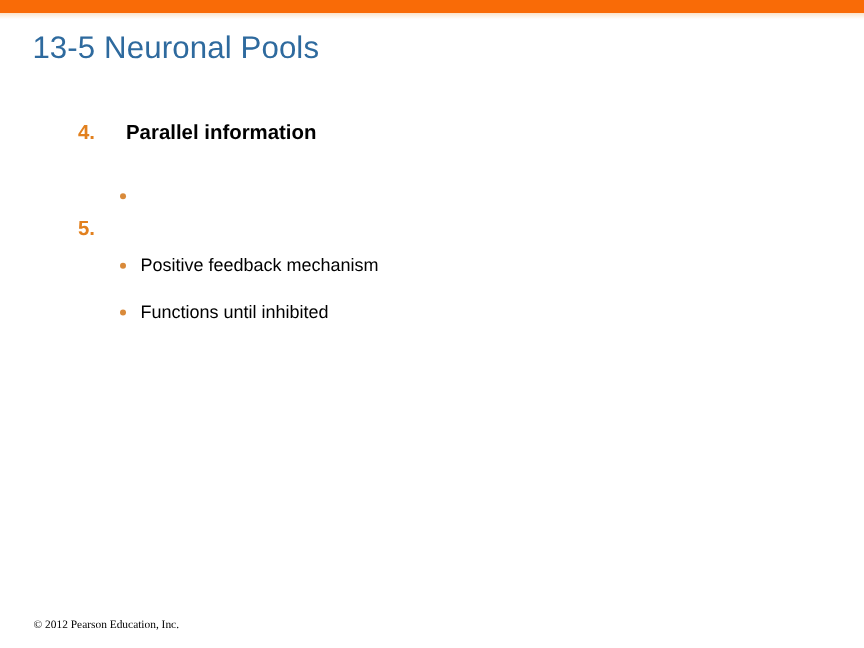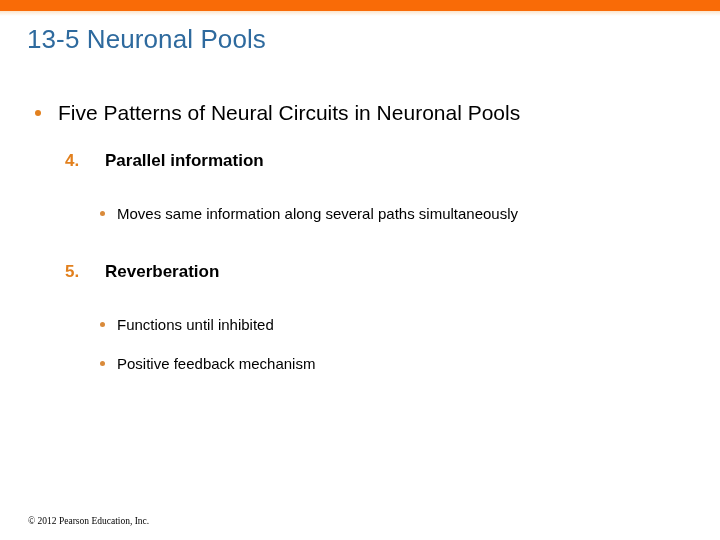--- a/index.html
+++ b/index.html
@@ -144,53 +144,47 @@
 
 <div class="slide">
 
   <div class="top-bar"></div>
   <div class="top-bar-fade"></div>
 
   <div class="title">13-5 Neuronal Pools</div>
 
   <div class="body">
 
-    <div class="lvl1">
-      <span class="dot"></span>
-      <span>Five Patterns of Neural Circuits in Neuronal Pools</span>
-    </div>
 
     <div class="lvl2">
       <span class="num">4.</span>
       <span>Parallel information</span>
     </div>
 
     <div class="spacer-sm"></div>
 
     <div class="lvl3">
       <span class="dot"></span>
-      <span>Moves same information along several paths simultaneously</span>
     </div>
 
     <div class="spacer-md"></div>
 
     <div class="lvl2">
       <span class="num">5.</span>
-      <span>Reverberation</span>
     </div>
 
     <div class="spacer-sm"></div>
 
     <div class="lvl3 tight">
       <span class="dot"></span>
-      <span>Functions until inhibited</span>
+      <span>Positive feedback mechanism</span>
     </div>
 
     <div class="lvl3 tight">
       <span class="dot"></span>
-      <span>Positive feedback mechanism</span>
+      <span>Functions until inhibited</span>
     </div>
 
   </div>
 
   <div class="footer">© 2012 Pearson Education, Inc.</div>
 
 </div>
 
 </body></html>

